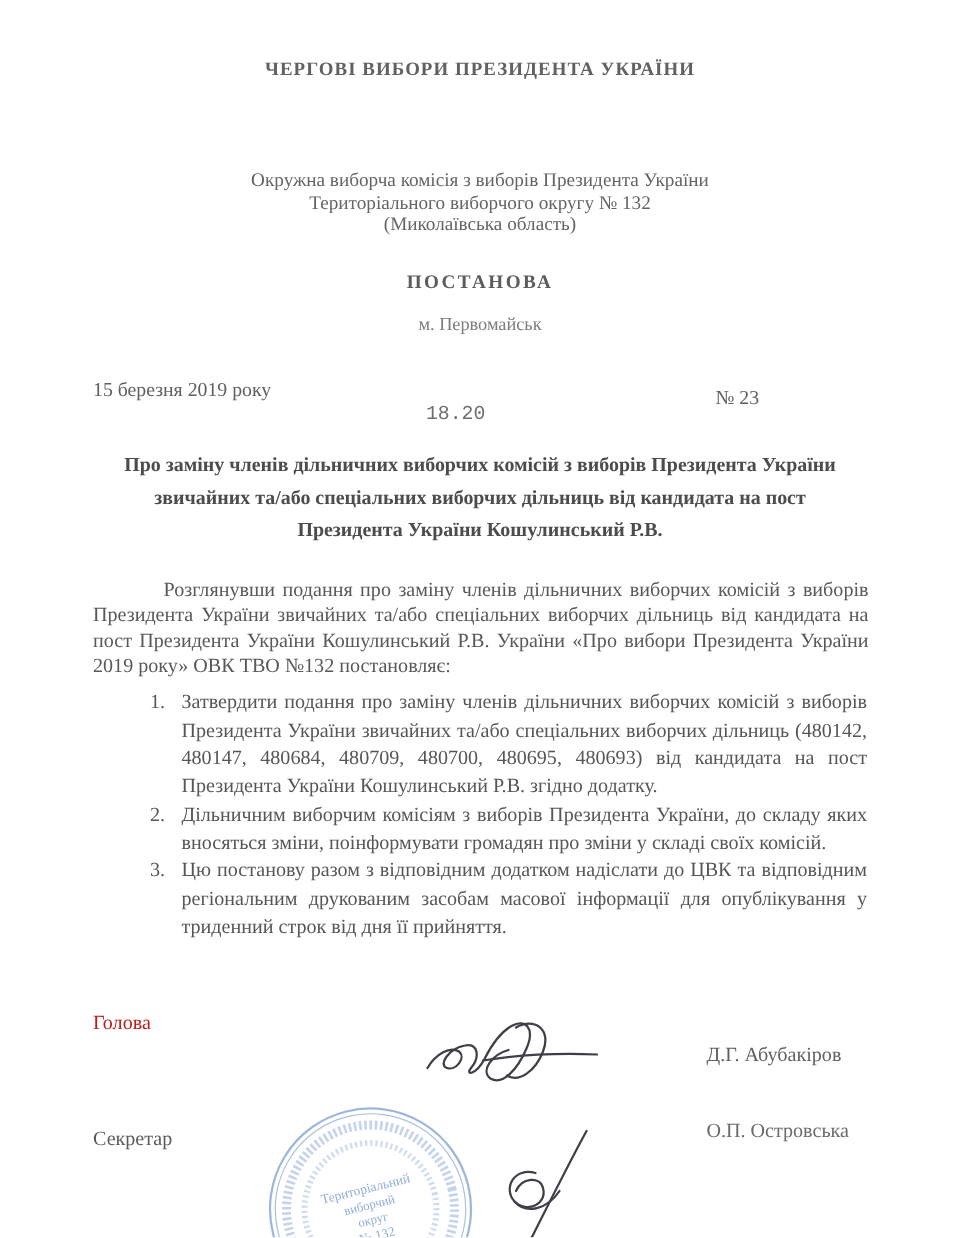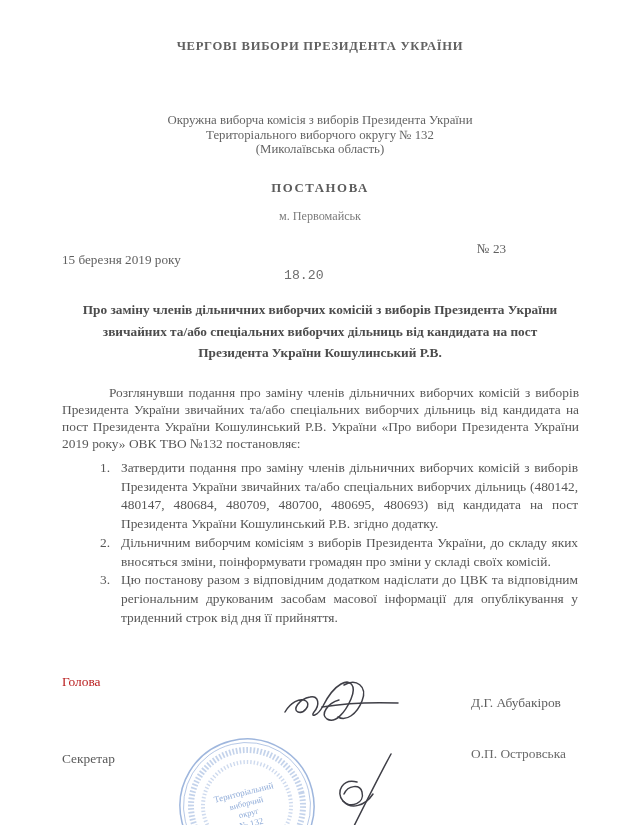--- a/index.html
+++ b/index.html
@@ -15,21 +15,21 @@
   .hdr1 { top:39px; font-weight:bold; font-size:12.6px; letter-spacing:.7px; color:#616161; }
   .hdr2 { top:67px; font-weight:bold; font-size:11.6px; letter-spacing:.9px; color:#6d6d6d; }
 
   .issuer { top:113px; font-size:12.8px; line-height:14.6px; color:#646464; }
 
   .doctype { top:181px; font-weight:bold; font-size:12.8px; letter-spacing:1.6px; color:#5c5c5c; }
   .place   { top:209px; font-size:12.2px; color:#7d7d7d; }
 
   .meta-date { top:252px; left:62px;  font-size:13.2px; color:#5f5f5f; }
   .meta-time { top:268px; left:284px; font-size:13.2px; color:#6e6e6e;font-family:Liberation Mono, monospace; }
-  .meta-num  { top:241px; left:477px; font-size:13.2px; color:#606060;text-align:right; }
+  .meta-num  { top:257px; left:477px; font-size:13.2px; color:#606060;text-align:right; }
 
   .title { top:299px; font-weight:bold; font-size:13.3px; line-height:21.5px; color:#4c4c4c; }
 
   .preamble {
     top:384px; left:62px; width:517px;
     font-size:13.4px; line-height:17px; text-align:justify; text-indent:47px;
     color:#585858;
   }
 
   .resolutions { top:459px; left:100px; width:478px; }

